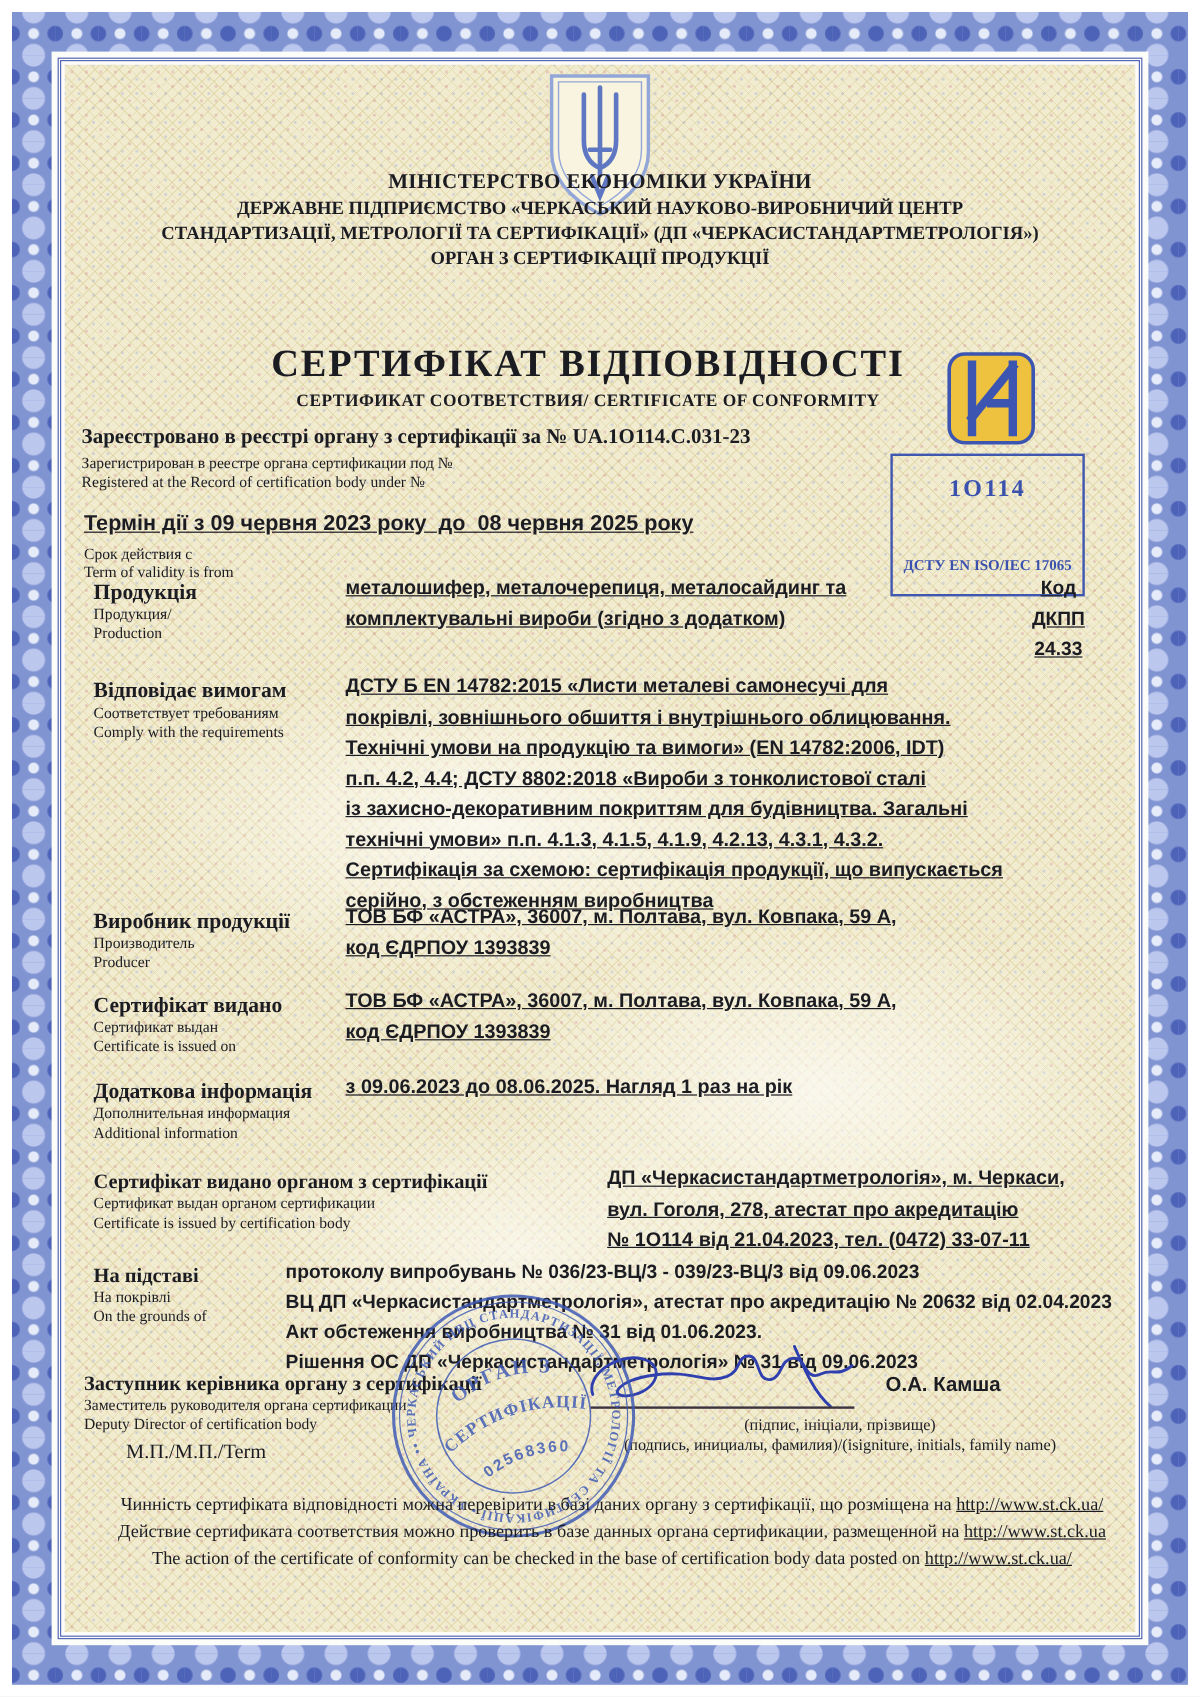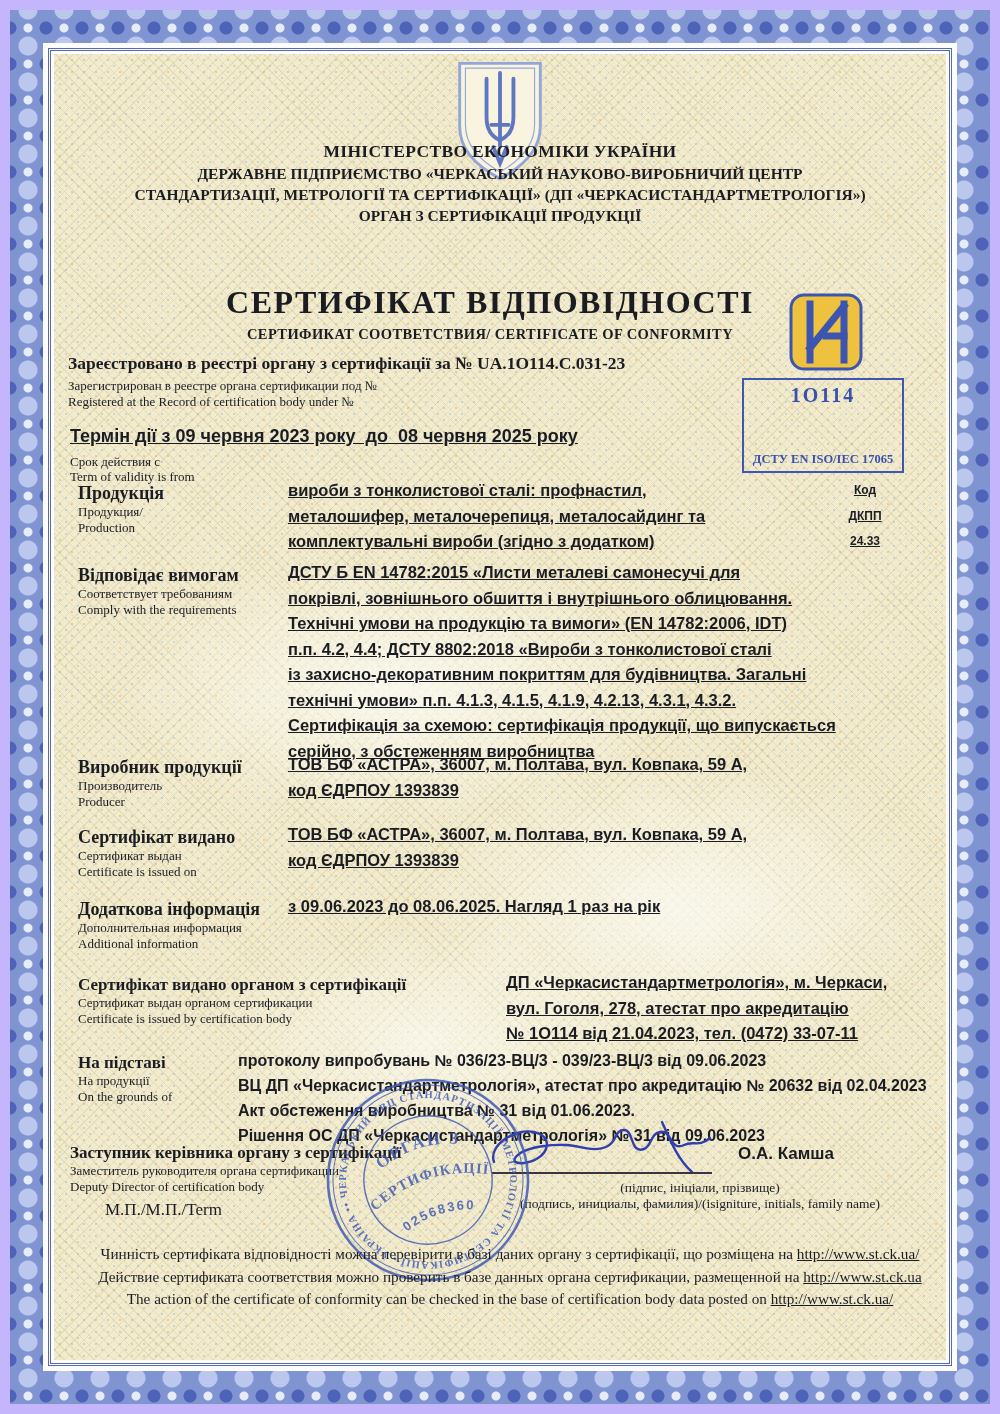--- a/index.html
+++ b/index.html
@@ -1,16 +1,16 @@
 <!DOCTYPE html>
 <html><head>
 <meta charset="utf-8">
 <style>
   html,body{margin:0;padding:0;background:#e9e9e9;}
-  .page{position:relative;width:1000px;height:1414px;background:#c4b5fd;overflow:hidden;
+  .page{position:relative;width:1000px;height:1414px;background:#ffffff;overflow:hidden;
         font-family:"Liberation Serif", serif;color:#1b1b22;}
   
   .border-band{position:absolute;inset:10px;background-color:#8194d2;
     background-image:
       radial-gradient(circle at 50% 50%, #e6ebf9 0 4px, rgba(0,0,0,0) 5px),
       radial-gradient(circle at 0% 50%, #4d63b8 0 6px, rgba(0,0,0,0) 7px),
       radial-gradient(circle at 100% 50%, #4d63b8 0 6px, rgba(0,0,0,0) 7px),
       radial-gradient(circle at 50% 0%, #bcc7ee 0 9px, rgba(0,0,0,0) 10px),
       radial-gradient(circle at 50% 100%, #bcc7ee 0 9px, rgba(0,0,0,0) 10px);
     background-size:36px 36px;}
@@ -36,21 +36,21 @@
   .hdr{font:bold 15.5px/21px "Liberation Serif", serif;}
   .title-main{font:bold 32px/36px "Liberation Serif", serif;letter-spacing:1.5px;}
   .title-sub{font:bold 14.5px/20px "Liberation Serif", serif;letter-spacing:.4px;margin-top:4px;}
   .reg-main{font:bold 17.5px/22px "Liberation Serif", serif;}
   .sub{font:13px/15.5px "Liberation Serif", serif;}
   .lbl{font:bold 18px/22px "Liberation Serif", serif;}
   .lbl-sm{font:bold 17px/21px "Liberation Serif", serif;}
   .val{font:bold 16.5px/25.5px "Liberation Sans", sans-serif;text-decoration:underline;}
   .val16{font:bold 16px/25px "Liberation Sans", sans-serif;}
   .pre{white-space:pre-wrap;}
-  .acc-box{border:2px solid #3f57ae;color:#3a52ae;text-align:center;padding:4px 4px;}
+  .acc-box{border:2px solid #3f57ae;color:#3a52ae;text-align:center;padding:16px 4px;}
   .acc-code{font:bold 20px/23px "Liberation Serif", serif;letter-spacing:2px;}
   .acc-std{font:bold 12.5px/15px "Liberation Serif", serif;margin-top:45px;}
   .footer-line{font:15.2px/22.5px "Liberation Serif", serif;text-align:center;}
   .link{text-decoration:underline;}
   .sig-rule{height:2px;background:#3c3340;}
   .stamp-note{font:17px/20px "Liberation Serif", serif;}
   .signer{font:bold 17px/20px "Liberation Sans", sans-serif;}
 </style>
 </head>
 <body>
@@ -113,25 +113,24 @@
     <div class="sub" style="margin-top:4px">Срок действия с</div>
     <div class="sub">Term of validity is from</div>
   </div>
 
   <div class="abs" style="left:78px;top:482px;width:200px">
     <div class="lbl">Продукція</div>
     <div class="sub">Продукция/</div>
     <div class="sub">Production</div>
   </div>
   <div class="abs val" style="left:288px;top:478px;width:520px">
-    <div>вироби з тонколистової сталі: профнастил,</div>
     <div>металошифер, металочерепиця, металосайдинг та</div>
     <div>комплектувальні вироби (згідно з додатком)</div>
   </div>
-  <div class="abs val center" style="left:829px;top:478px;width:72px;font-size:12px">
+  <div class="abs val center" style="left:846px;top:478px;width:72px;font-size:16px">
     <div>Код</div>
     <div>ДКПП</div>
     <div>24.33</div>
   </div>
 
   <div class="abs" style="left:78px;top:564px;width:210px">
     <div class="lbl">Відповідає вимогам</div>
     <div class="sub">Соответствует требованиям</div>
     <div class="sub">Comply with the requirements</div>
   </div>
@@ -181,21 +180,21 @@
     <div class="sub">Certificate is issued by certification body</div>
   </div>
   <div class="abs val" style="left:506px;top:970px;width:420px">
     <div>ДП «Черкасистандартметрологія», м. Черкаси,</div>
     <div>вул. Гоголя, 278, атестат про акредитацію</div>
     <div>№ 1О114 від 21.04.2023, тел. (0472) 33-07-11</div>
   </div>
 
   <div class="abs" style="left:78px;top:1052px;width:150px">
     <div class="lbl-sm">На підставі</div>
-    <div class="sub">На продукції</div>
+    <div class="sub">На покрівлі</div>
     <div class="sub">On the grounds of</div>
   </div>
   <div class="abs val16" style="left:238px;top:1048px;width:710px">
     <div>протоколу випробувань № 036/23-ВЦ/3 - 039/23-ВЦ/3 від 09.06.2023</div>
     <div>ВЦ ДП «Черкасистандартметрологія», атестат про акредитацію № 20632 від 02.04.2023</div>
     <div>Акт обстеження виробництва № 31 від 01.06.2023.</div>
     <div>Рішення ОС ДП «Черкасистандартметрологія» № 31 від 09.06.2023</div>
   </div>
 
   <div class="abs" style="left:70px;top:1142px;width:400px">

